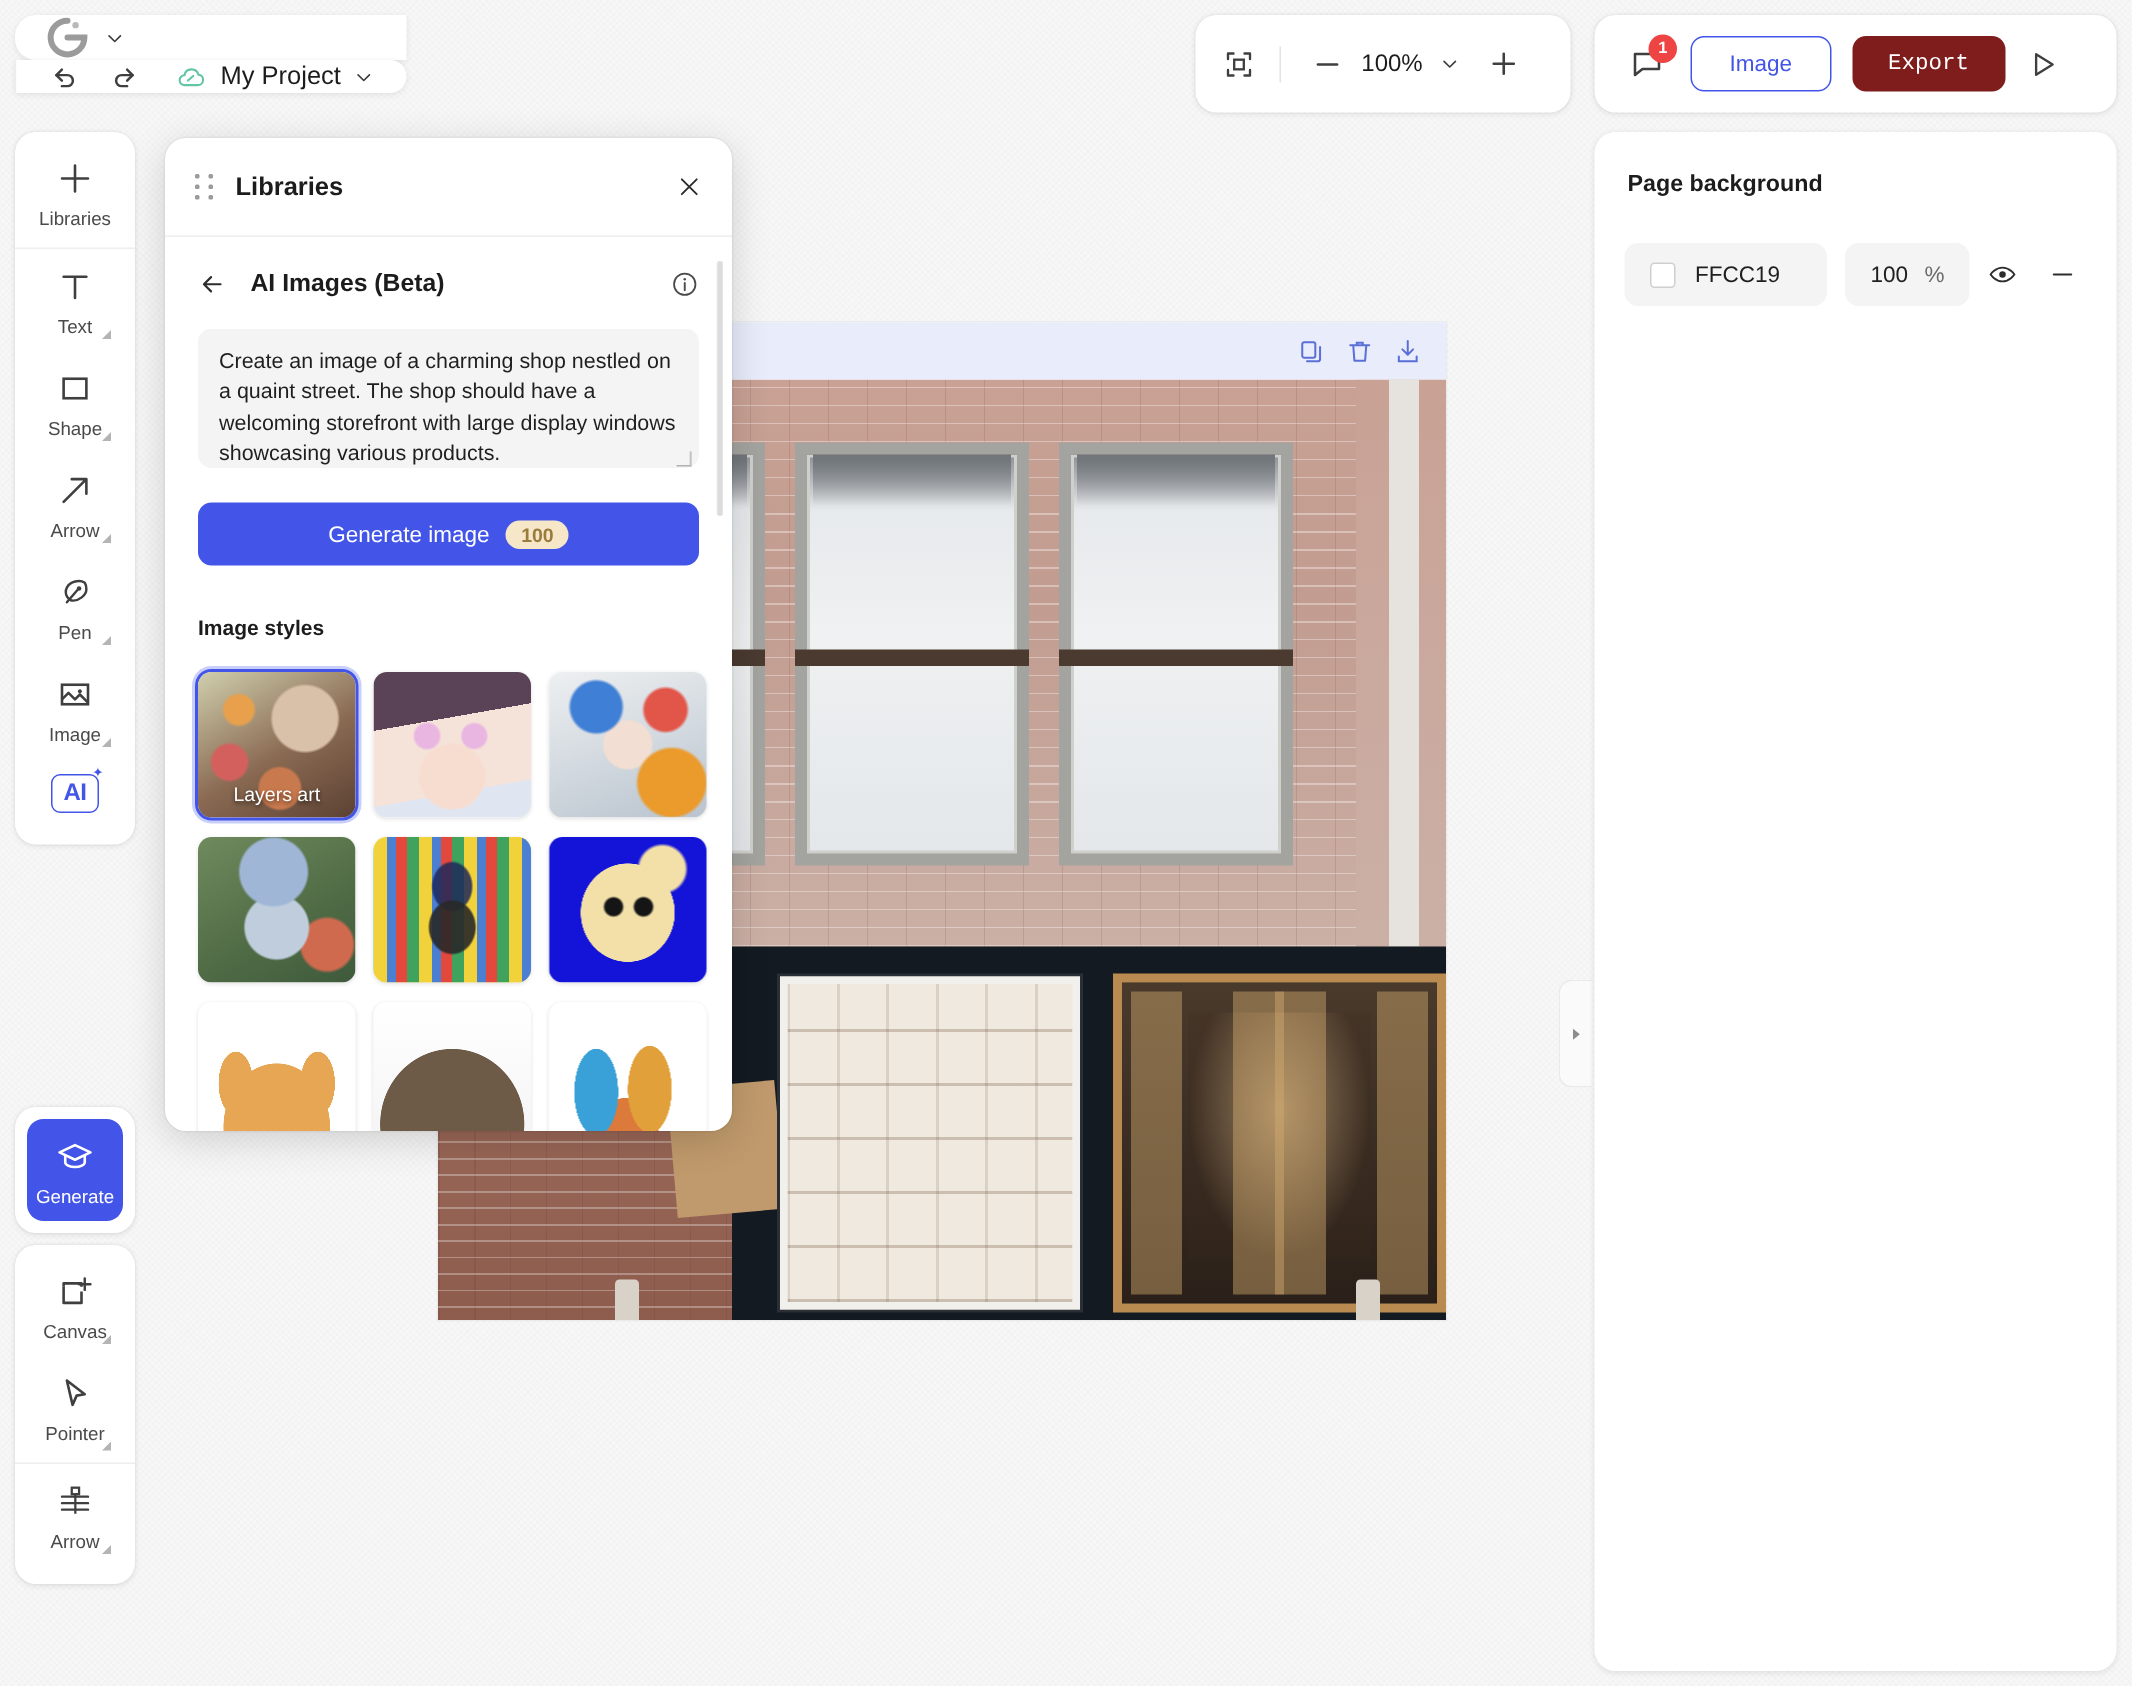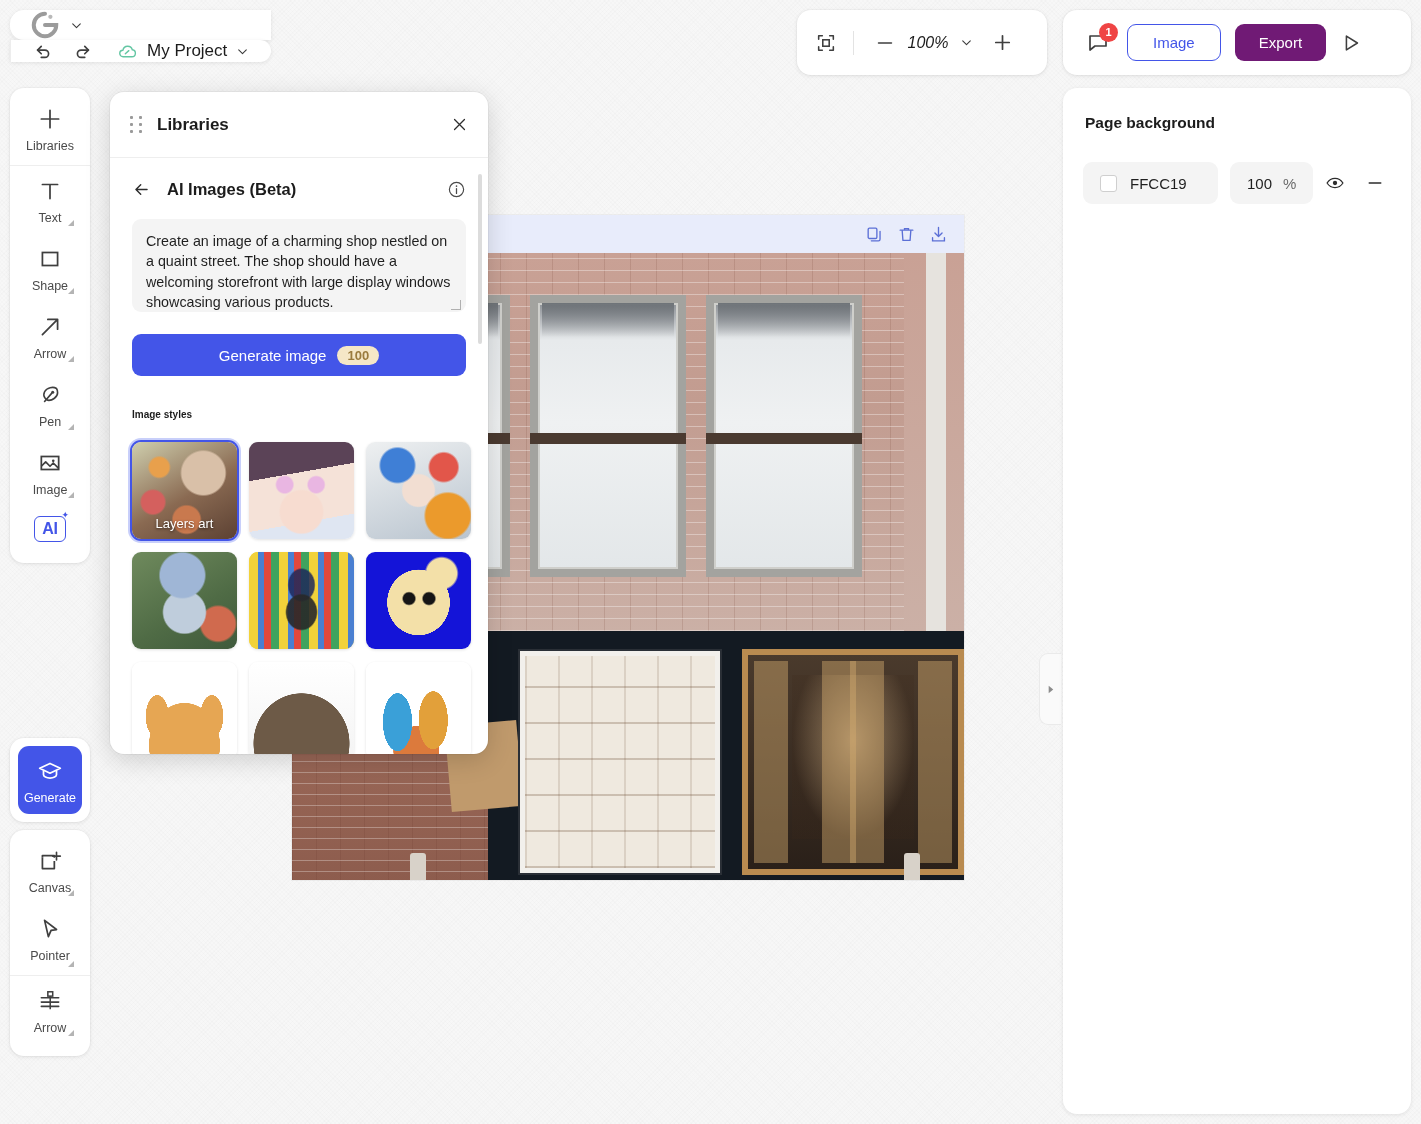--- a/index.html
+++ b/index.html
@@ -38,41 +38,41 @@
   .undo-redo { display:flex; gap:16px; margin-right:24px; }
   .proj-wrap { display:flex; align-items:center; gap:9px; }
   .proj-name { font-size:17px; color:#1c1c1c; }
   .cloud-icon { width:21px; height:21px; display:block; color:#63c6a3; }
 
   #topbar-zoom {
     position:absolute; left:797px; top:10px; width:250px; height:65px;
     display:flex; align-items:center; padding:0 18px; gap:6px;
   }
   .zoom-div { width:1px; height:24px; background:#e3e3e3; margin:0 14px 0 10px; }
-  .zoom-val { font-size:16px; color:#1c1c1c; width:52px; text-align:center;font-style:italic; }
+  .zoom-val { font-size:16px; color:#1c1c1c; width:52px; text-align:center; }
 
   #topbar-right {
     position:absolute; left:1063px; top:10px; width:348px; height:65px;
     display:flex; align-items:center; padding:0 20px; gap:14px;
   }
   .comment-wrap { position:relative; width:30px; height:30px; display:flex; align-items:center; justify-content:center; }
   .badge {
     position:absolute; top:-5px; right:-5px; min-width:19px; height:19px;
     background:#ef4444; color:#fff; border-radius:10px; font-size:11px;
     display:flex; align-items:center; justify-content:center; padding:0 5px; font-weight:600;
   }
   .btn-share {
     border:1px solid #4355e8; color:#4355e8; background:#fff;
     border-radius:9px; padding:9px 25px; font-size:15px; cursor:pointer;
     font-family:inherit;
   }
   .btn-export {
-    border:none; background:#701a75; color:#fff;
+    border:none; background:#7f1d1d; color:#fff;
     border-radius:9px; padding:10px 24px; font-size:15px; cursor:pointer;
-    font-family:Liberation Sans, sans-serif;
+    font-family:Liberation Mono, monospace;
   }
 
   
   #rail-main { position:absolute; left:10px; top:88px; width:80px; padding:6px 0 12px; }
   #rail-tutorials { position:absolute; left:10px; top:738px; width:80px; padding:8px; }
   #rail-bottom { position:absolute; left:10px; top:830px; width:80px; padding:6px 0 12px; }
 
   .tool {
     position:relative; width:100%; padding:12px 0 9px;
     display:flex; flex-direction:column; align-items:center; gap:7px; cursor:pointer;
@@ -223,21 +223,21 @@
   }
   #generate-btn {
     width:100%; margin-top:18px; background:#4355e8; color:#fff; border:none;
     border-radius:9px; height:42px; font-size:15px; font-family:inherit; cursor:pointer;
     display:flex; align-items:center; justify-content:center; gap:11px;
   }
   .credit-pill {
     background:#f5e7c7; color:#9a7b3d; border-radius:11px; padding:2px 10px;
     font-size:13px; font-weight:600;
   }
-  #styles-title { margin-top:33px; font-size:10px; font-weight:700; color:#1c1c1c; }
+  #styles-title { margin-top:33px; font-size:14px; font-weight:700; color:#1c1c1c; }
   #styles-grid {
     margin-top:22px; display:grid; grid-template-columns:repeat(3, 105px); gap:13px 12px;
   }
   .style-card {
     width:105px; height:97px; border-radius:9px; overflow:hidden; position:relative; cursor:pointer;
     box-shadow:0 1px 3px rgba(0,0,0,0.12);
   }
   .style-card.selected { box-shadow:0 0 0 2px #4355e8, 0 0 0 4px #c8cffa; }
   .style-card .slabel {
     position:absolute; left:0; right:0; bottom:8px; text-align:center;

